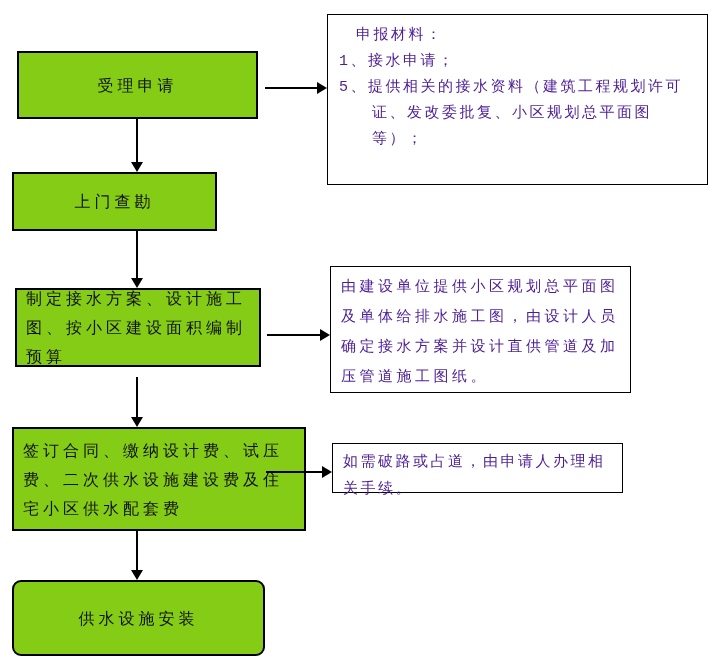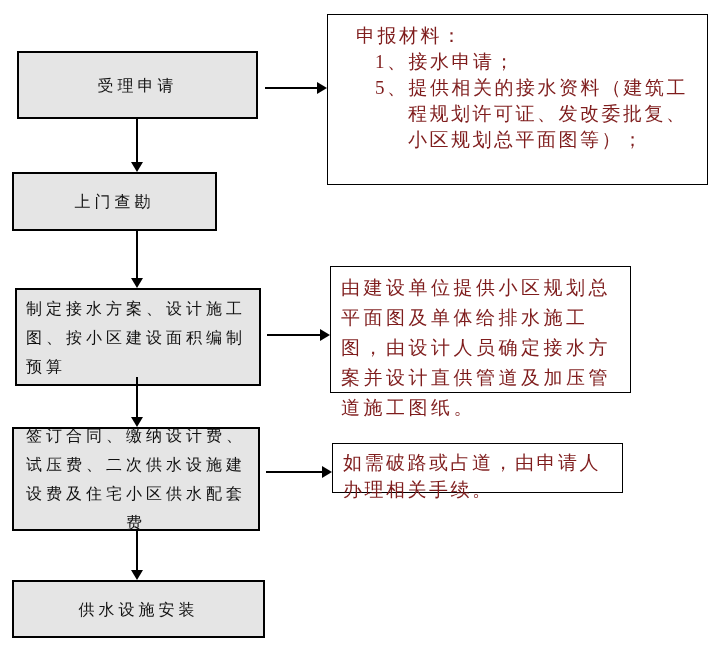--- a/index.html
+++ b/index.html
@@ -9,42 +9,43 @@
     height: 669px;
     background: #ffffff;
     font-family: "Liberation Serif", "DejaVu Serif", serif;
     color: #111111;
     overflow: hidden;
   }
   
   .pbox {
     position: absolute;
     border: 2px solid #000000;
-    background: #e5e5e5;
+    background: #84cc16;
     box-sizing: border-box;
     display: flex;
     align-items: center;
     font-size: 16px;
     line-height: 29px;
     letter-spacing: 4px;
   }
   .pbox.center { justify-content: center; text-align: center; }
   .pbox.left   { justify-content: flex-start; text-align: left; padding: 6px 9px; }
   
   .note {
     position: absolute;
     border: 1.5px solid #000000;
     background: #ffffff;
     box-sizing: border-box;
-    font-size: 19px;
-    color: #7f1d1d;
+    font-size: 15px;
+    color: #4c1d95;
+    font-family: Liberation Mono, monospace;
   }
   .note-materials { padding: 8px 8px 6px 11px; line-height: 26px; letter-spacing: 2.5px; }
   .note-title { padding-left: 17px; }
-  .note-item  { padding-left: 33px; text-indent: -33px; margin-left: 36px; }
+  .note-item  { padding-left: 33px; text-indent: -33px; }
   .note-text2 { padding: 6px 10px; line-height: 30px; letter-spacing: 3.5px; }
   .note-text3 { padding: 5px 10px; line-height: 27px; letter-spacing: 2.5px; }
   
   .varrow { position: absolute; left: 136px; width: 2px; background: #000000; }
   .varrow::after {
     content: ""; position: absolute; bottom: -10px; left: -5px;
     width: 0; height: 0;
     border-left: 6px solid transparent; border-right: 6px solid transparent;
     border-top: 10px solid #000000;
   }
@@ -62,29 +63,29 @@
 <div class="canvas">
 
   <div class="pbox center" style="left:17px; top:51px; width:241px; height:68px;">
     <span>受理申请</span>
   </div>
 
   <div class="pbox center" style="left:12px; top:172px; width:205px; height:59px;">
     <span>上门查勘</span>
   </div>
 
-  <div class="pbox left" style="left:15px; top:288px; width:246px; height:98px;">
+  <div class="pbox left" style="left:15px; top:288px; width:246px; height:79px;">
     <span>制定接水方案、设计施工图、按小区建设面积编制预算</span>
   </div>
 
-  <div class="pbox left" style="left:12px; top:427px; width:248px; height:104px;text-align:center;">
+  <div class="pbox left" style="left:12px; top:427px; width:294px; height:104px;">
     <span>签订合同、缴纳设计费、试压费、二次供水设施建设费及住宅小区供水配套费</span>
   </div>
 
-  <div class="pbox center" style="left:12px; top:580px; width:253px; height:58px;">
+  <div class="pbox center" style="left:12px; top:580px; width:253px; height:76px;border-radius:9px;">
     <span>供水设施安装</span>
   </div>
 
   <div class="note note-materials" style="left:327px; top:14px; width:381px; height:171px;">
     <div class="note-title">申报材料：</div>
     <div class="note-item">1、接水申请；</div>
     <div class="note-item">5、提供相关的接水资料（建筑工程规划许可证、发改委批复、小区规划总平面图等）；</div>
   </div>
 
   <div class="note note-text2" style="left:330px; top:266px; width:301px; height:127px;">

